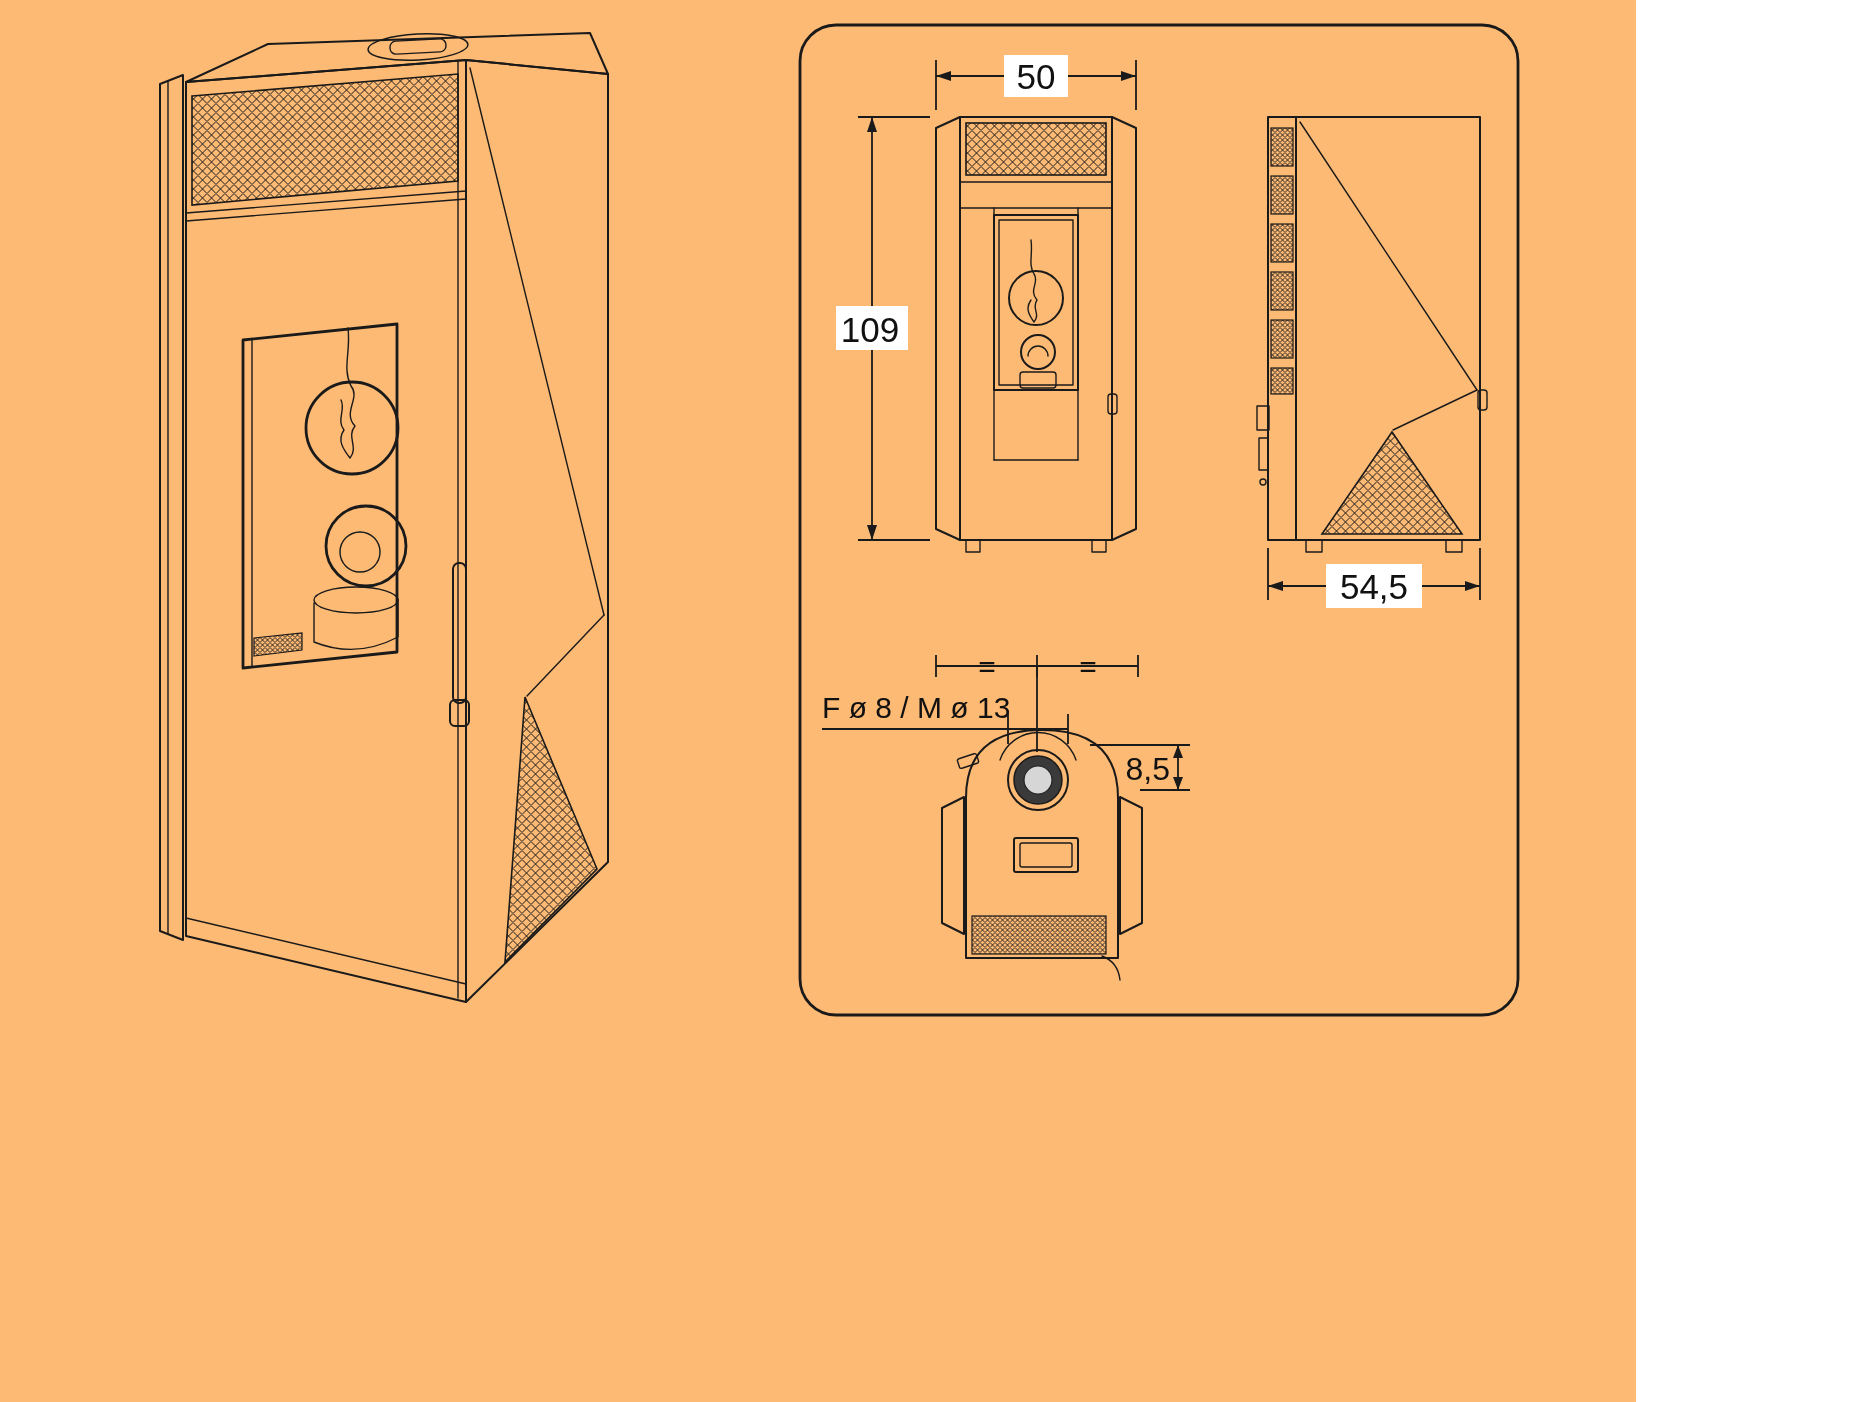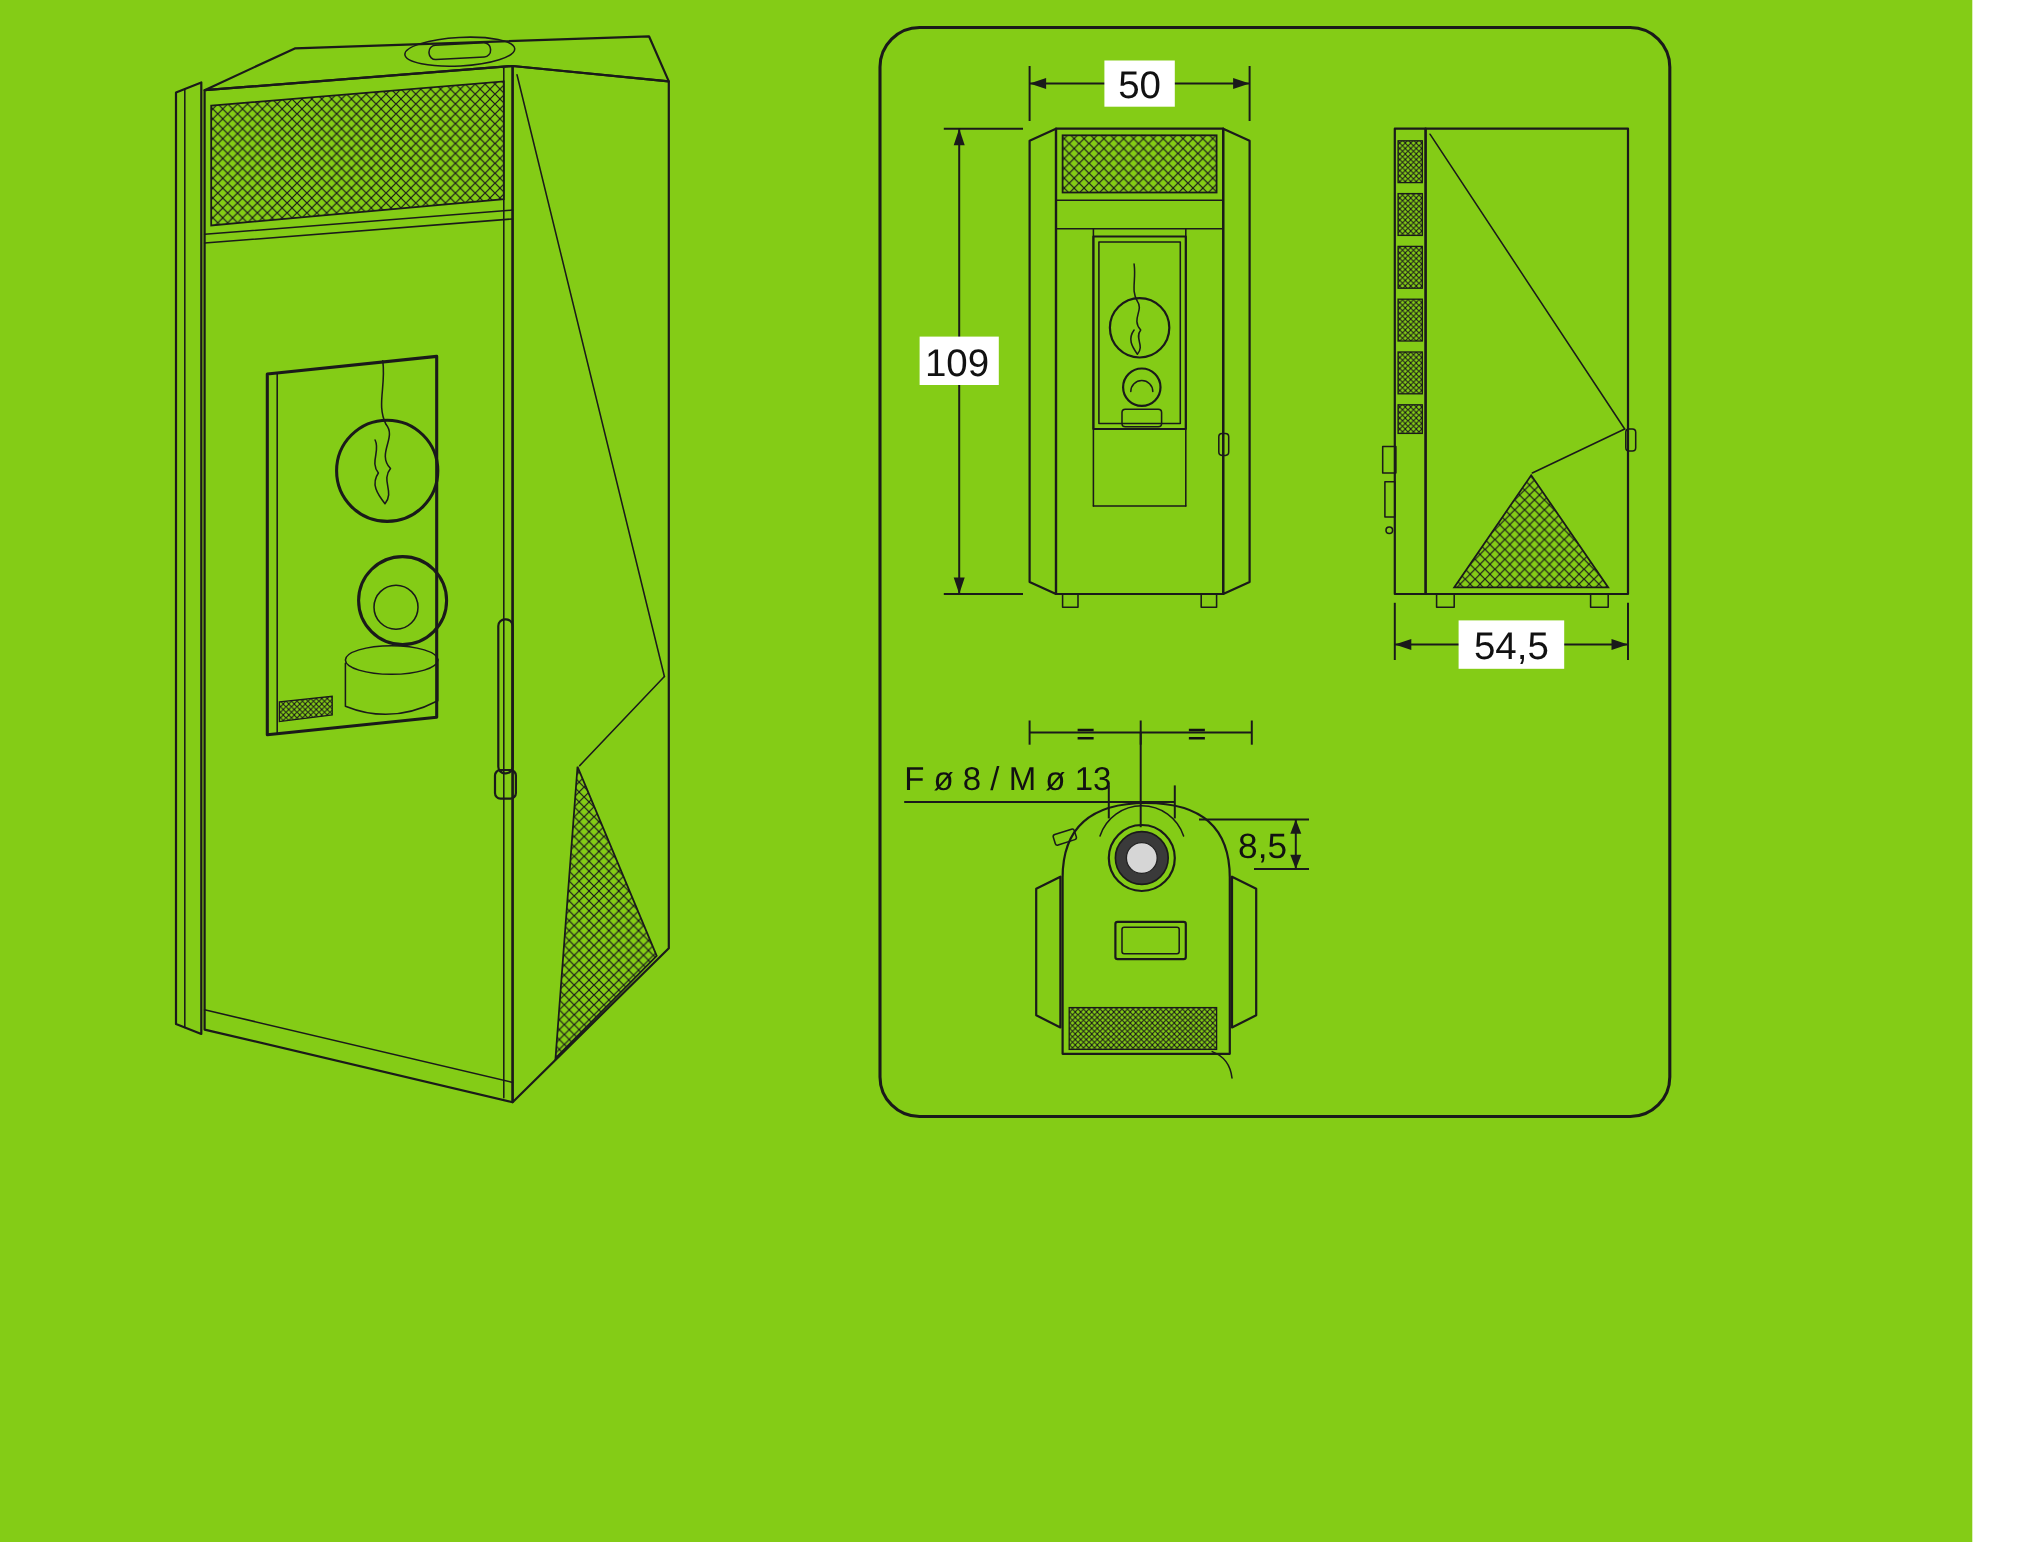--- a/index.html
+++ b/index.html
@@ -1,18 +1,18 @@
 <!DOCTYPE html>
 <html><head>
 <meta charset="utf-8">
 <style>
   * { margin:0; padding:0; box-sizing:border-box; }
   html,body { background:#ffffff; }
   body { width:1858px; height:1402px; font-family:"Liberation Sans", sans-serif; }
-  .canvas { position:relative; width:1793px; height:1402px; background:#84cc16; overflow:hidden; }
+  .canvas { position:relative; width:1636px; height:1402px; background:#fdba74; overflow:hidden; }
   .canvas > svg { position:absolute; left:0; top:0; display:block; }
   .ln    { fill:none; stroke:#1a1a1a; stroke-width:2; stroke-linejoin:round; stroke-linecap:round; }
   .thin  { stroke-width:1.4; }
   .thick { stroke-width:2.8; }
   .dim   { fill:none; stroke:#1a1a1a; stroke-width:1.8; stroke-linecap:butt; }
   .mesh  { fill:url(#mesh);  stroke:#1a1a1a; stroke-width:1.6; }
   .meshS { fill:url(#meshS); stroke:#1a1a1a; stroke-width:1.2; }
   .arrow { fill:#1a1a1a; stroke:none; }
   .mask  { fill:#ffffff; stroke:none; }
   .dark  { fill:#3a3a3a; stroke:#1a1a1a; stroke-width:1.5; }

